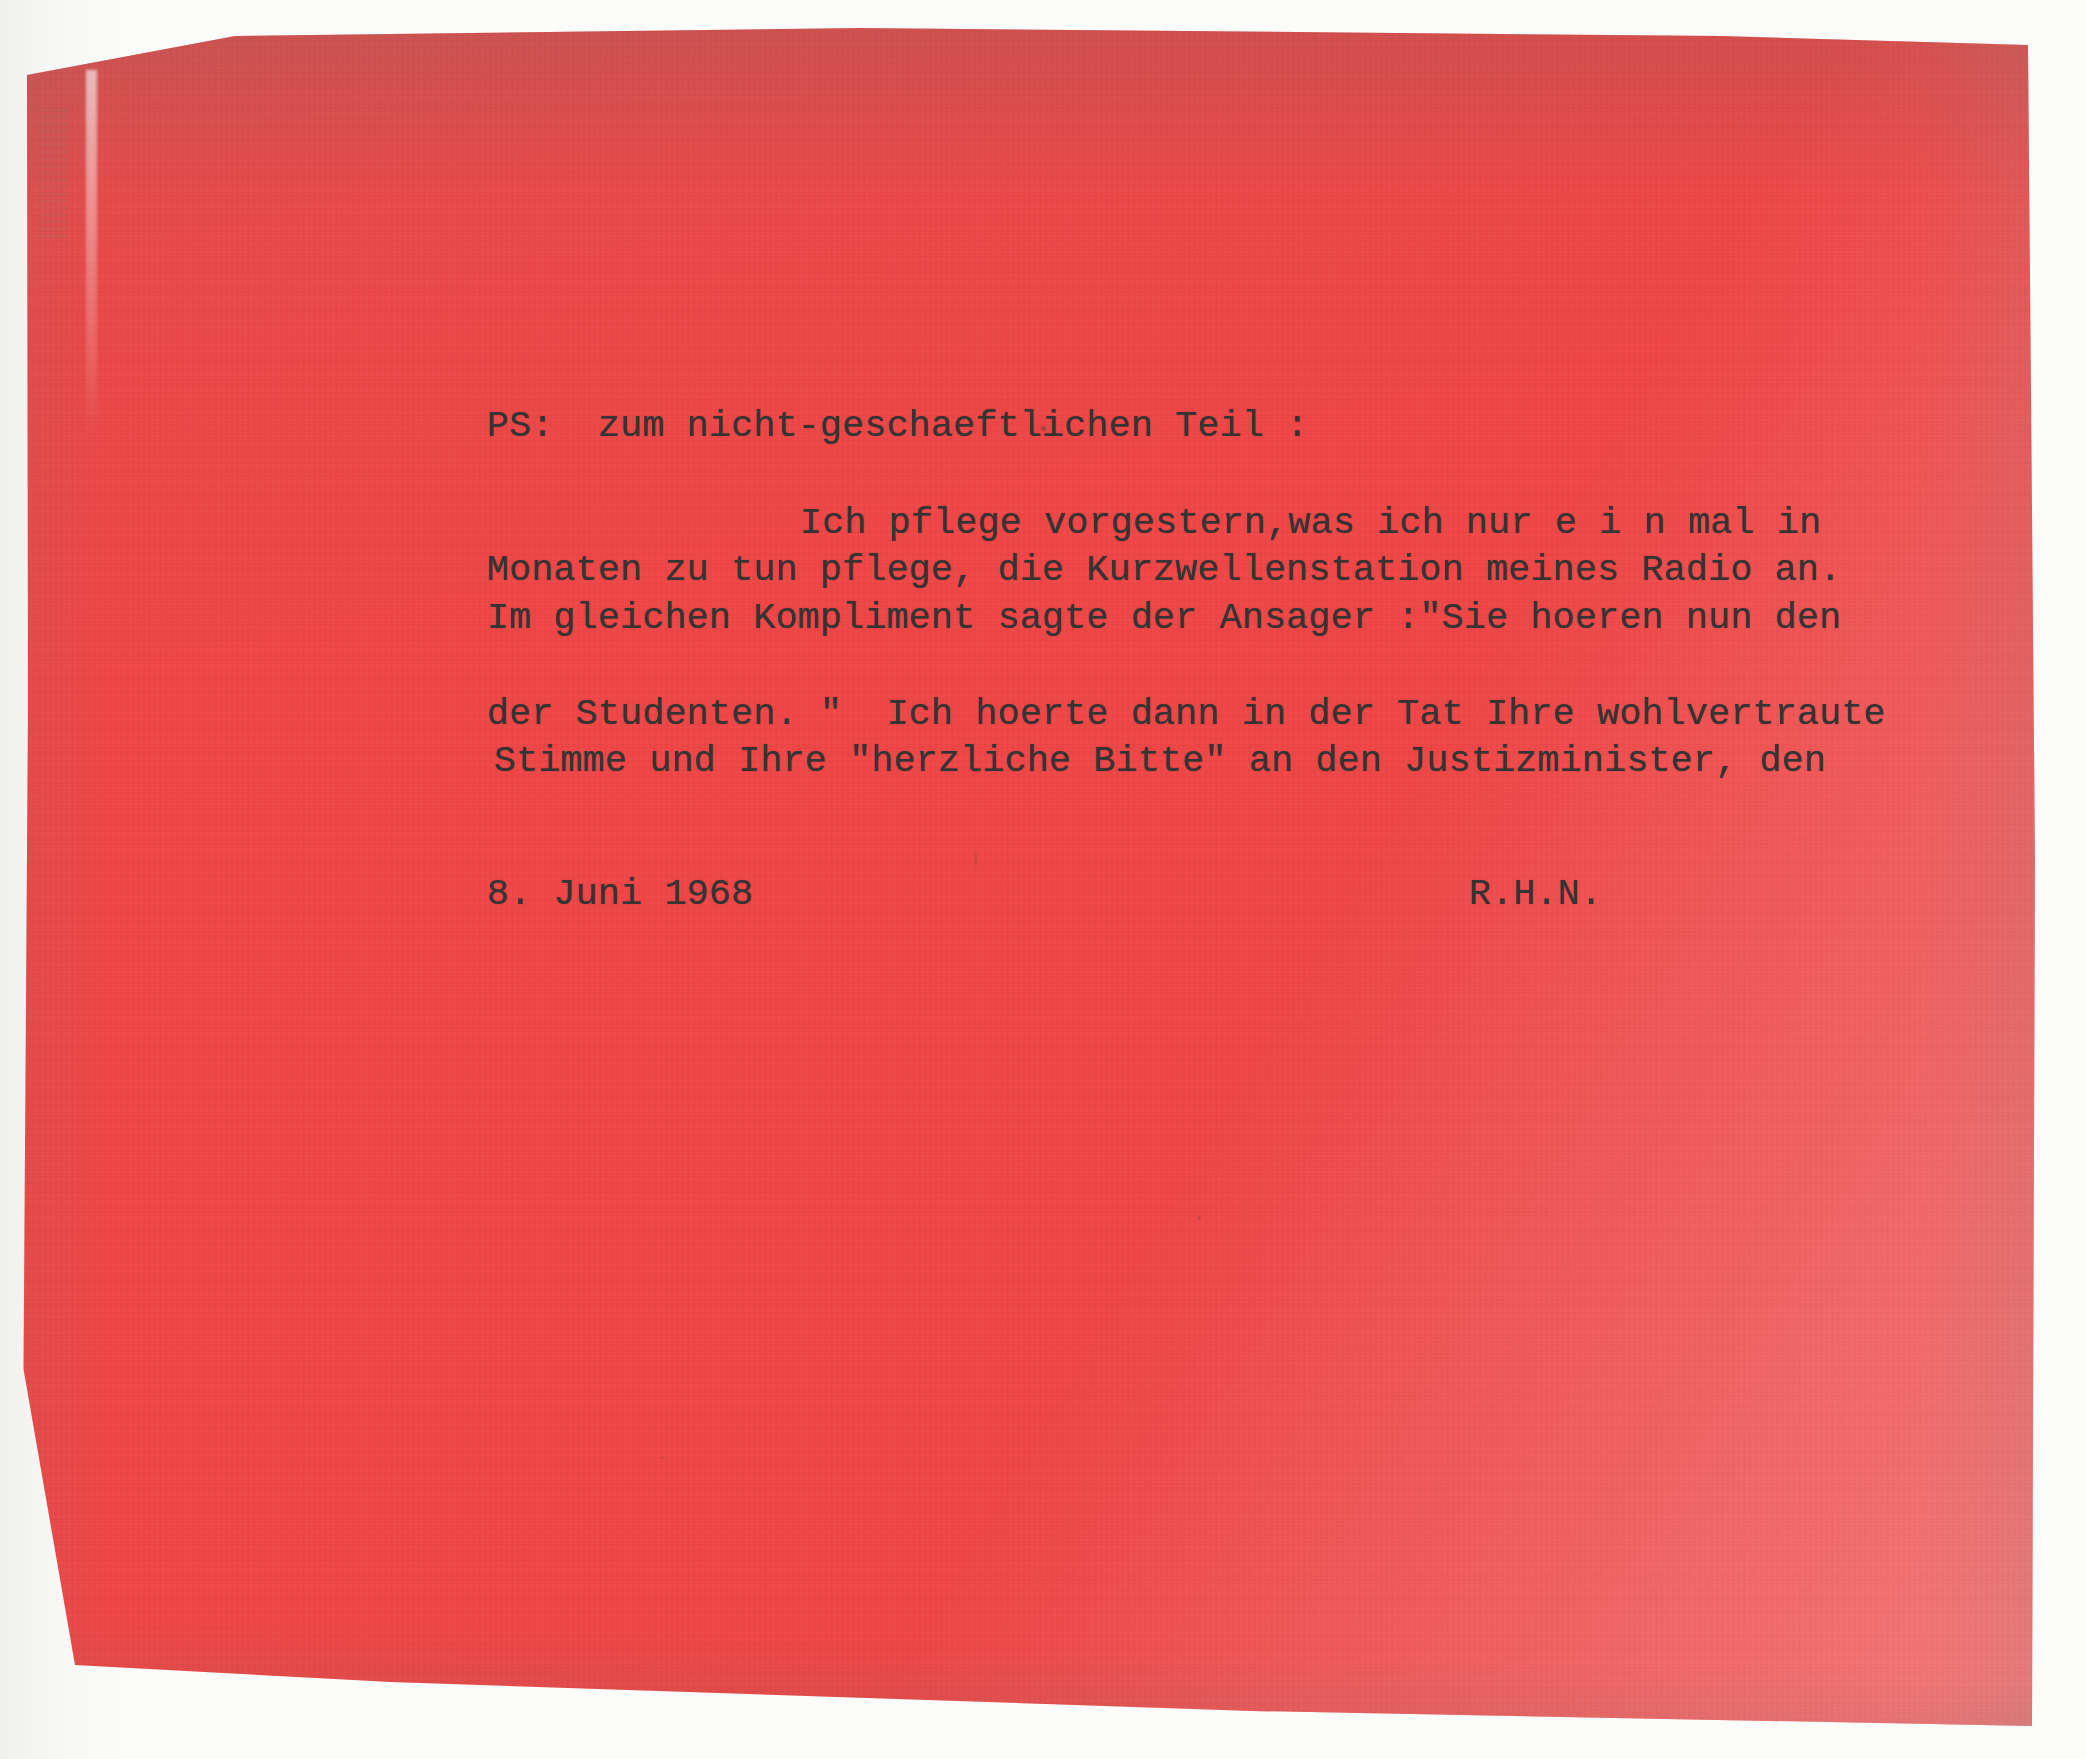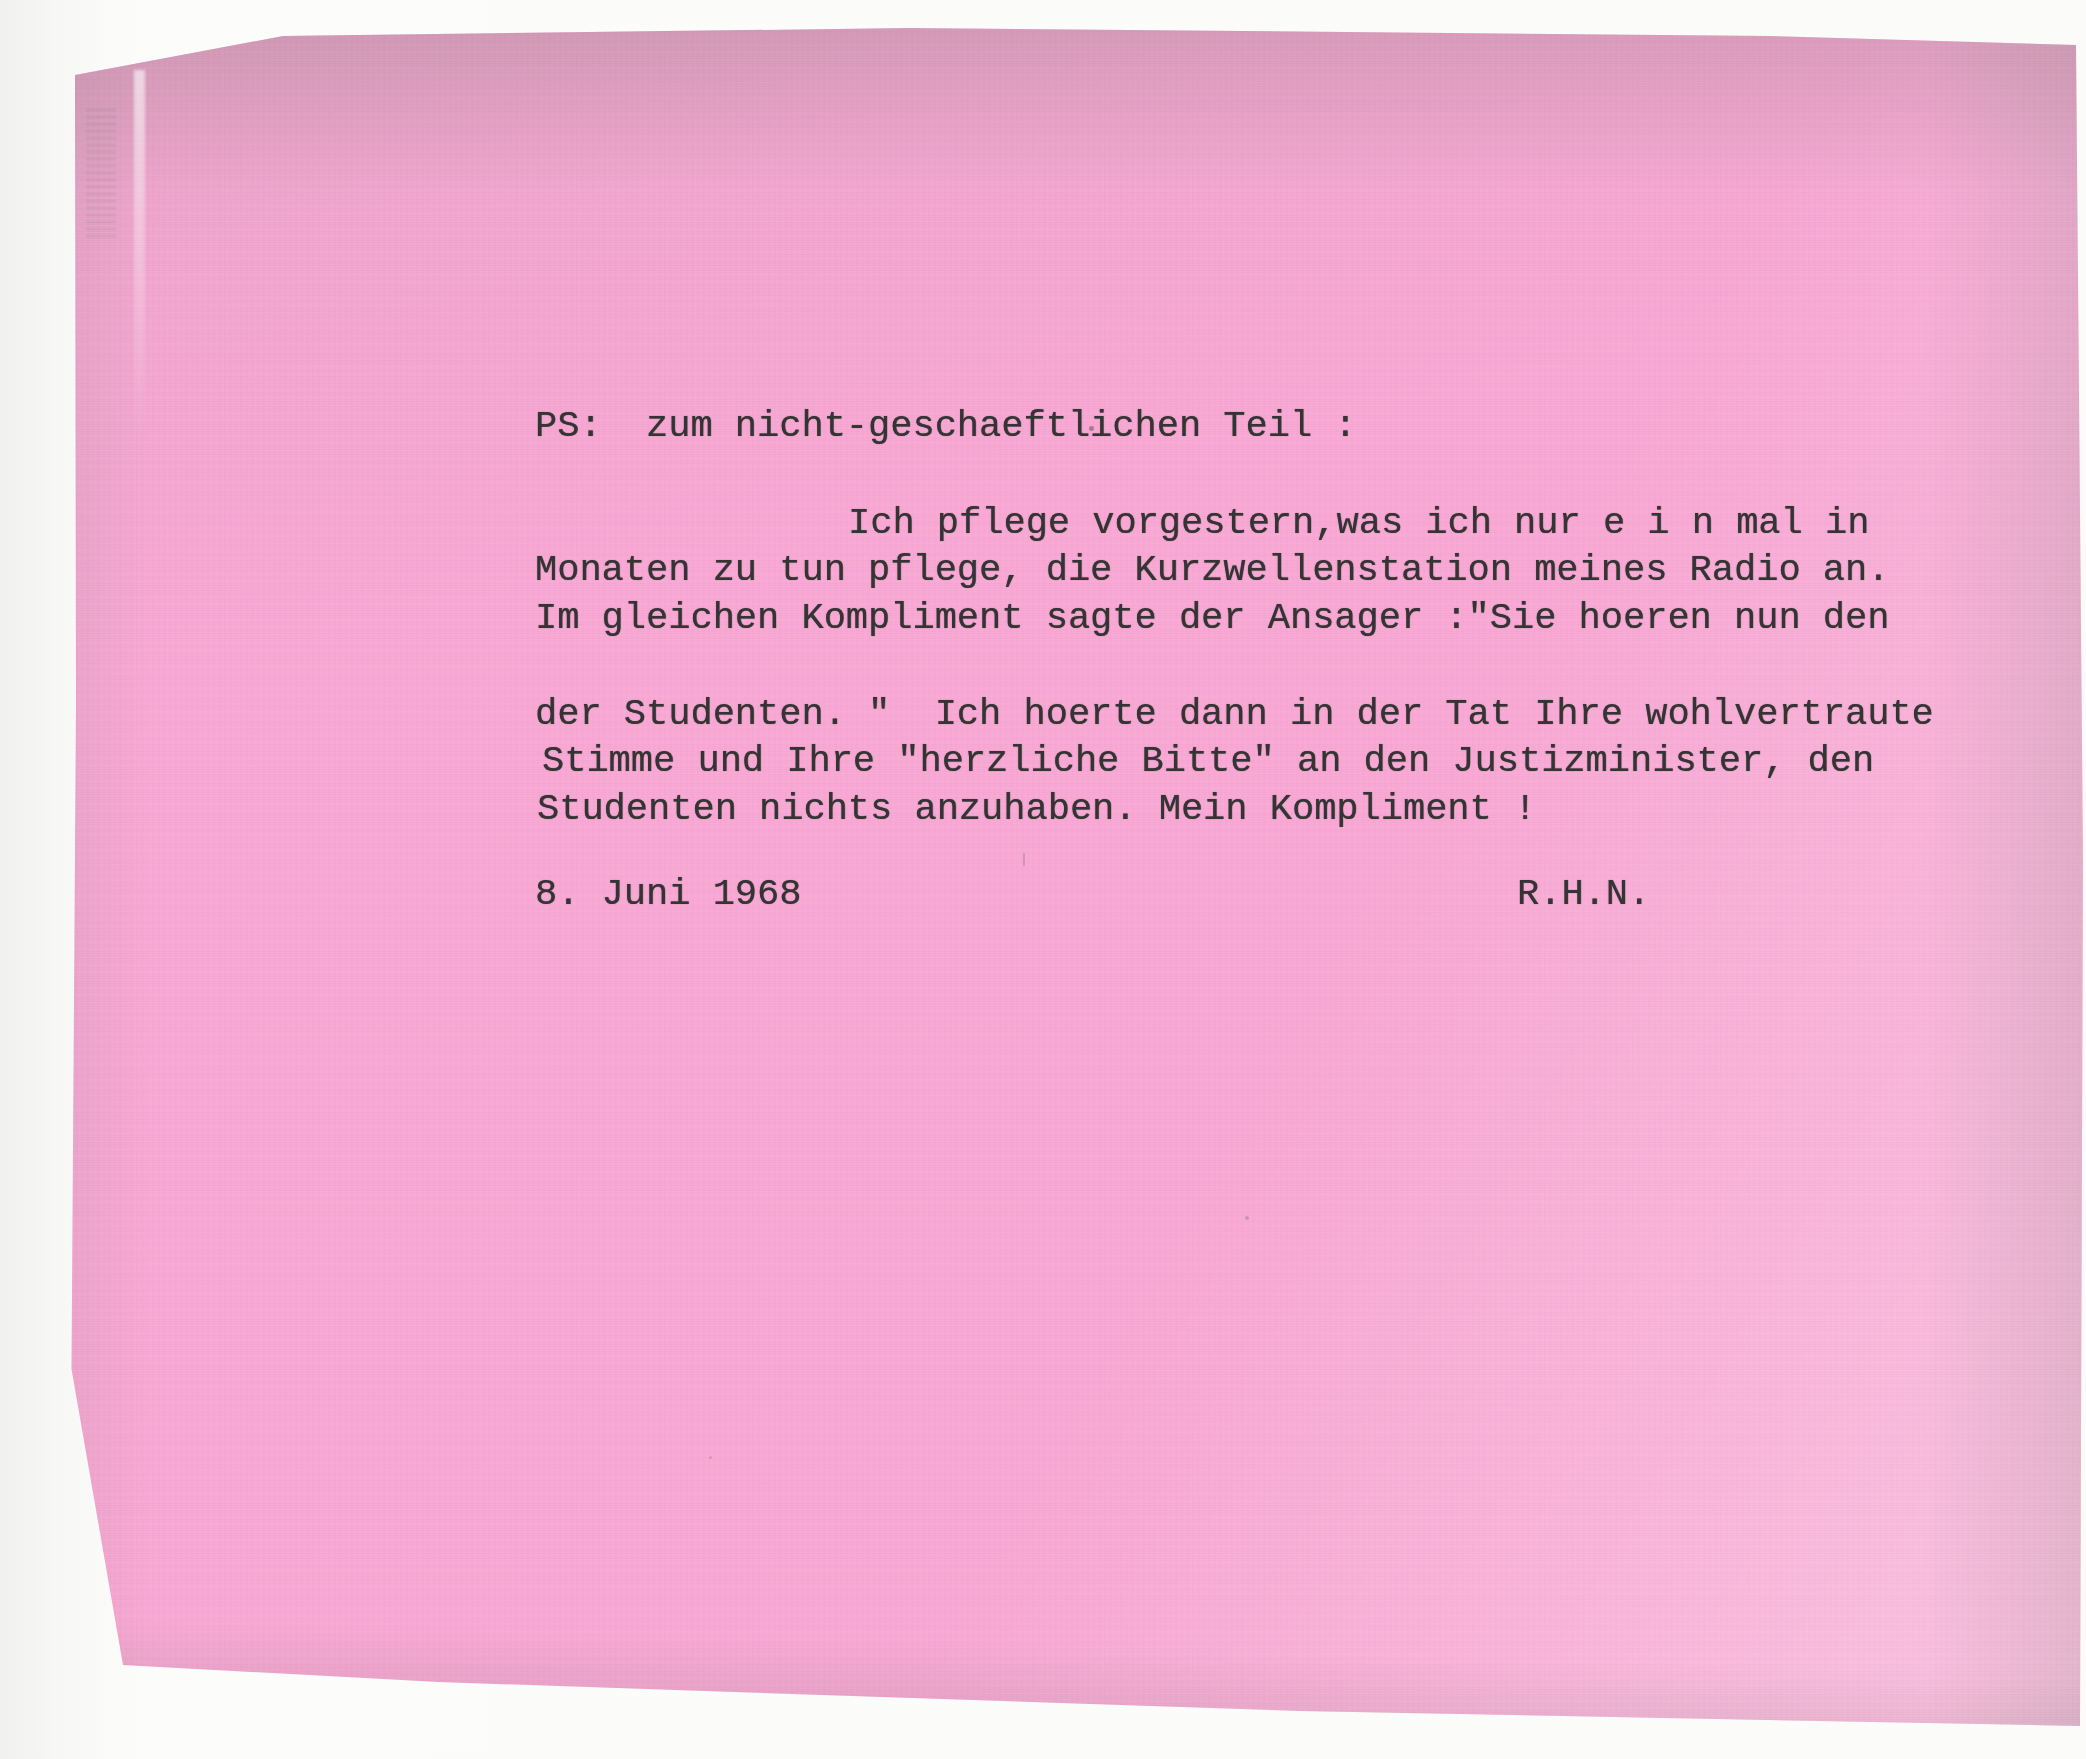--- a/index.html
+++ b/index.html
@@ -2,27 +2,26 @@
 <html style="font-size:12.5px"><head>
 <meta charset="utf-8">
 <style>
   html,body{margin:0;padding:0;}
   body{
     width:2087px;height:1759px;position:relative;overflow:hidden;
     background:linear-gradient(90deg,#f0f0ee 0px,#f7f7f5 55px,#fcfcfa 141px,#fbfbf9 100%);
     font-family:"Liberation Mono","DejaVu Sans Mono",monospace;
   }
   .paper{
-    position:absolute;inset:0;background:#f9a8d4;
+    position:absolute;inset:0;background:#ef4444;
     clip-path:polygon(
       27px 75px, 235px 36px, 861px 28px, 1722px 36px, 2028px 45px,
       2035px 861px, 2032px 1726px, 1252px 1711px, 391px 1682px,
       75px 1665px, 23.5px 1369px, 28px 704px
     );
-    margin-left:48px;
   }
   .grad{
     position:absolute;inset:0;
     background:
       linear-gradient(168deg, rgba(125,125,119,0.16) 0%, rgba(125,125,119,0.05) 14%, rgba(0,0,0,0) 32%),
       linear-gradient(90deg, rgba(120,120,114,0.12) 0%, rgba(0,0,0,0) 5%, rgba(0,0,0,0) 92%, rgba(125,125,119,0.18) 100%),
       linear-gradient(300deg, rgba(255,255,255,0.30) 0%, rgba(255,255,255,0) 40%);
   }
   .texture{
     position:absolute;inset:0;
@@ -90,19 +89,18 @@
     <div class="speck s3"></div>
     <div class="speck s4"></div>
 
     <div class="text-layer">
       <div class="line ps">PS:  zum nicht-geschaeftlichen Teil :</div>
       <div class="line l0">Ich pflege vorgestern,was ich nur e i n mal in</div>
       <div class="line l1">Monaten zu tun pflege, die Kurzwellenstation meines Radio an.</div>
       <div class="line l2">Im gleichen Kompliment sagte der Ansager :"Sie hoeren nun den</div>
       <div class="line l4">der Studenten. "  Ich hoerte dann in der Tat Ihre wohlvertraute</div>
       <div class="line l5">Stimme und Ihre "herzliche Bitte" an den Justizminister, den</div>
-      <div class="line l6">Studenten nichts anzuhaben. Mein Kompliment !</div>
       <div class="line date">8. Juni 1968</div>
       <div class="line sig">R.H.N.</div>
     </div>
   </div>
 </div>
 
 
 </body></html>

